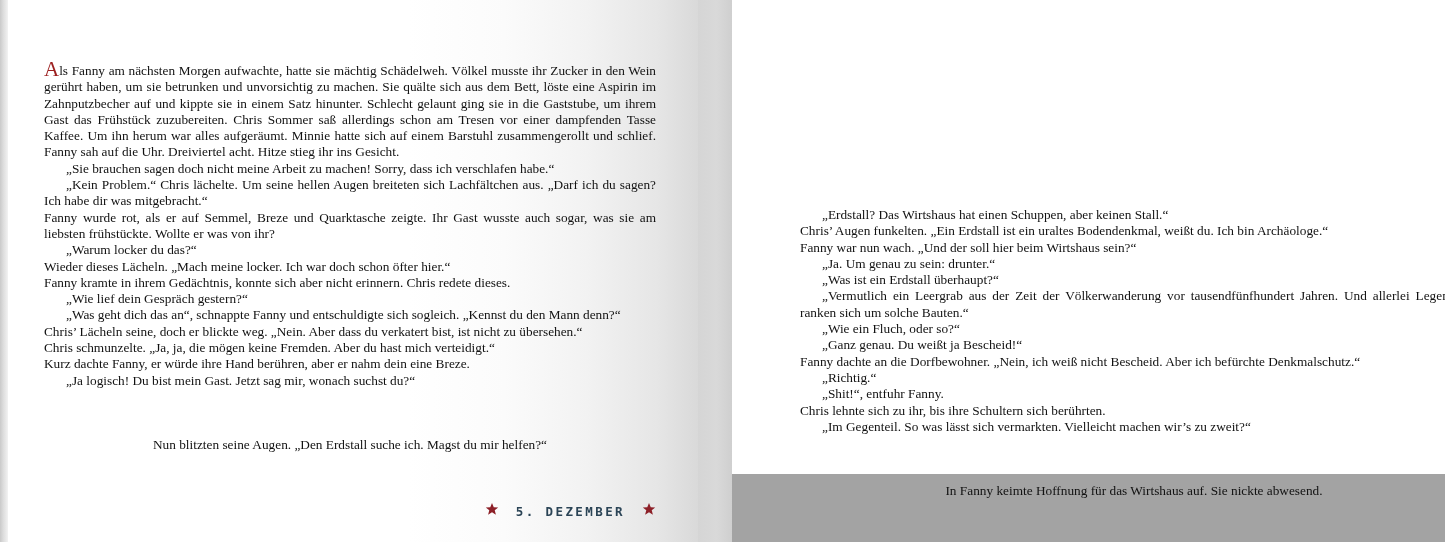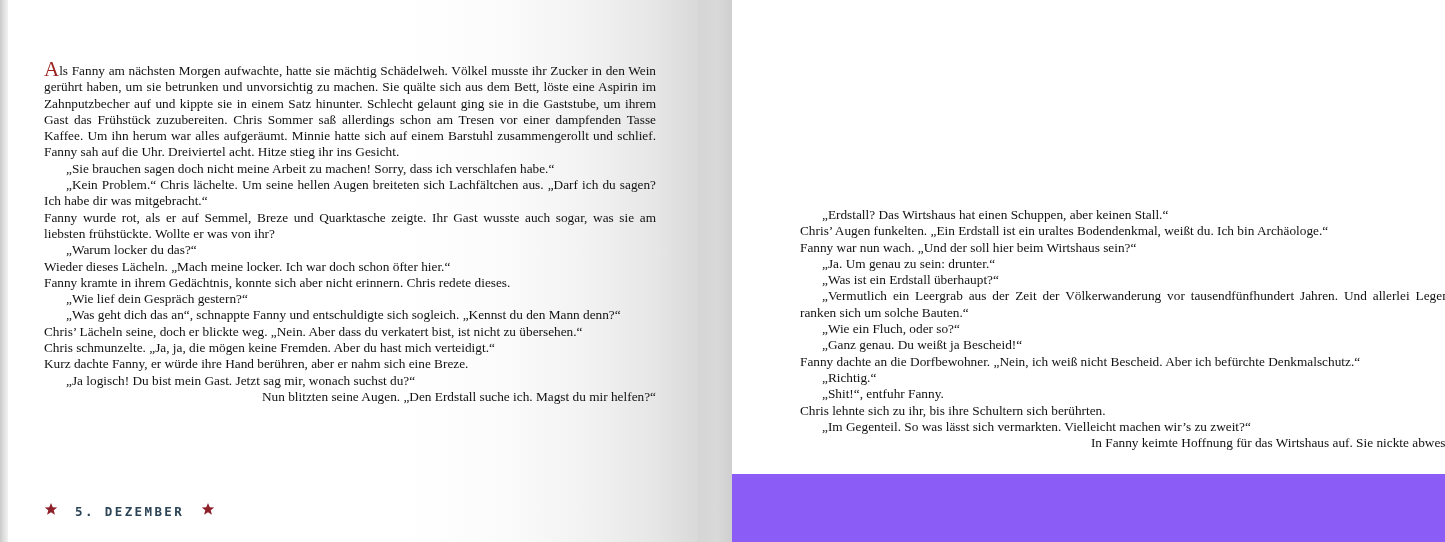--- a/index.html
+++ b/index.html
@@ -11,21 +11,21 @@
     width: 1445px;
     height: 542px;
     overflow: hidden;
     font-family: "Liberation Serif", serif;
   }
   .spread {
     position: relative;
     width: 1445px;
     height: 542px;
     display: block;
-    background: #8b5cf6;
+    background: #a3a3a3;
   }
 
   
   .edge-strip {
     position: absolute;
     left: 0; top: 0;
     width: 8px; height: 542px;
     background: linear-gradient(to right, #c9c9c9 0%, #dcdcdc 40%, #f2f2f2 100%);
   }
 
@@ -73,40 +73,40 @@
     left: 68px;
     top: 207px;
     width: 668px;
   }
   .textcol p {
     margin: 0;
     text-align: justify;
   }
   .textcol p.indent { text-indent: 22px; }
   .textcol p.flush  { text-indent: 0; }
-  .textcol p:last-child { text-align: right; }
+  .textcol p:last-child { text-align: center; margin-top: 48px; }
 
   .dropcap {
     color: #9c1f1f;
     font-size: 21px;
     line-height: 13px;
     font-family: "Liberation Serif", serif;
     font-weight: normal;
     vertical-align: baseline;
     position: relative;
     top: 1px;
   }
 
   
   .footer {
     position: absolute;
     bottom: 22px;
     display: flex;
     align-items: center;
-    justify-content: flex-start;
+    justify-content: flex-end;
     gap: 17px;
   }
   .footer.left  { left: 36px;  width: 612px; }
   .footer.right { left: 702px; width: 612px; }
   .footer-date {
     font-family: "DejaVu Sans Mono", "Liberation Mono", monospace;
     font-size: 12.5px;
     letter-spacing: 2.4px;
     color: #2b4456;
     font-weight: bold;
@@ -127,21 +127,21 @@
         <p class="indent">„Sie brauchen sagen doch nicht meine Arbeit zu machen! Sorry, dass ich verschlafen habe.“</p>
         <p class="indent">„Kein Problem.“ Chris lächelte. Um seine hellen Augen breiteten sich Lachfältchen aus. „Darf ich du sagen? Ich habe dir was mitgebracht.“</p>
         <p class="flush">Fanny wurde rot, als er auf Semmel, Breze und Quarktasche zeigte. Ihr Gast wusste auch sogar, was sie am liebsten frühstückte. Wollte er was von ihr?</p>
         <p class="indent">„Warum locker du das?“</p>
         <p class="flush">Wieder dieses Lächeln. „Mach meine locker. Ich war doch schon öfter hier.“</p>
         <p class="flush">Fanny kramte in ihrem Gedächtnis, konnte sich aber nicht erinnern. Chris redete dieses.</p>
         <p class="indent">„Wie lief dein Gespräch gestern?“</p>
         <p class="indent">„Was geht dich das an“, schnappte Fanny und entschuldigte sich sogleich. „Kennst du den Mann denn?“</p>
         <p class="flush">Chris’ Lächeln seine, doch er blickte weg. „Nein. Aber dass du verkatert bist, ist nicht zu übersehen.“</p>
         <p class="flush">Chris schmunzelte. „Ja, ja, die mögen keine Fremden. Aber du hast mich verteidigt.“</p>
-        <p class="flush">Kurz dachte Fanny, er würde ihre Hand berühren, aber er nahm sich eine Breze.</p>
+        <p class="flush">Kurz dachte Fanny, er würde ihre Hand berühren, aber er nahm dein eine Breze.</p>
         <p class="indent">„Ja logisch! Du bist mein Gast. Jetzt sag mir, wonach suchst du?“</p>
         <p class="flush">Nun blitzten seine Augen. „Den Erdstall suche ich. Magst du mir helfen?“</p>
       </div>
 
     <div class="footer left">
       <span class="star">
         <svg width="14" height="14" viewBox="0 0 24 24" aria-hidden="true">
           <polygon points="12,1.6 15,8.9 22.6,9.3 16.7,14.2 18.7,21.8 12,17.5 5.3,21.8 7.3,14.2 1.4,9.3 9,8.9" fill="#8d2028"></polygon>
         </svg>
       </span>

